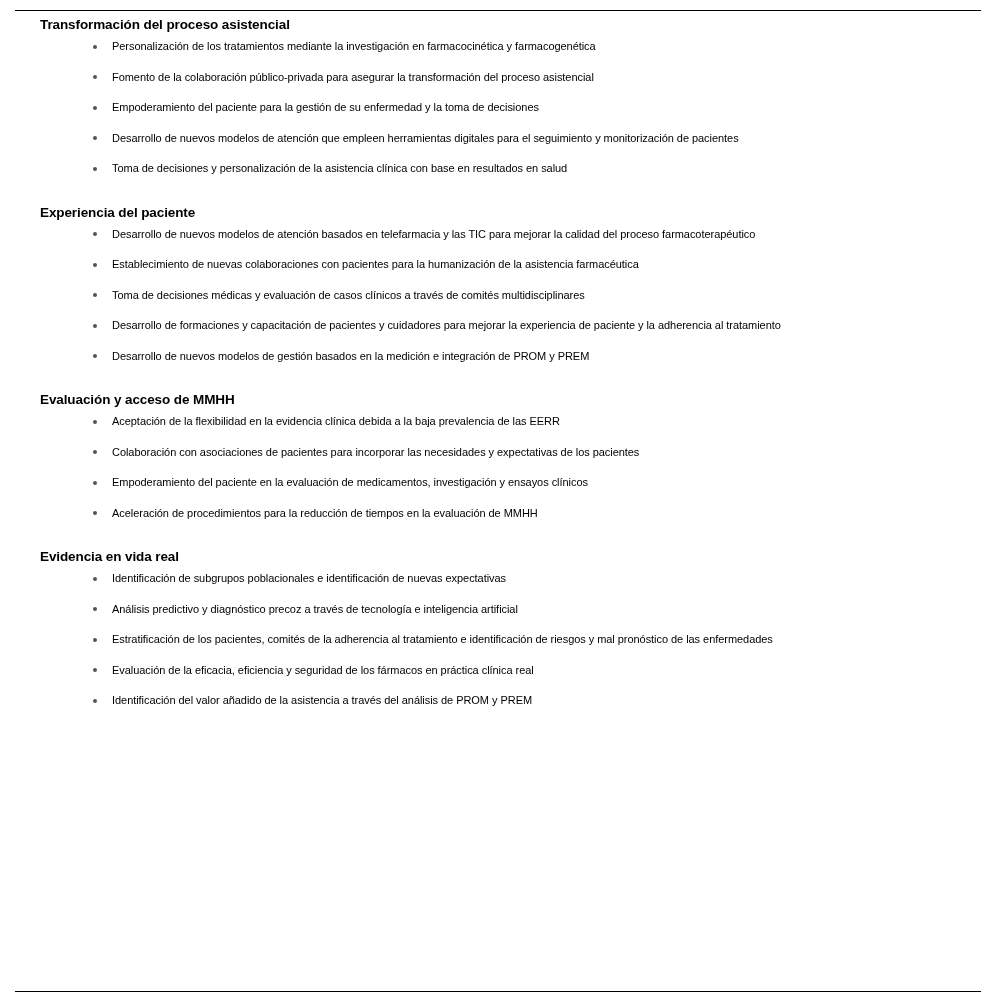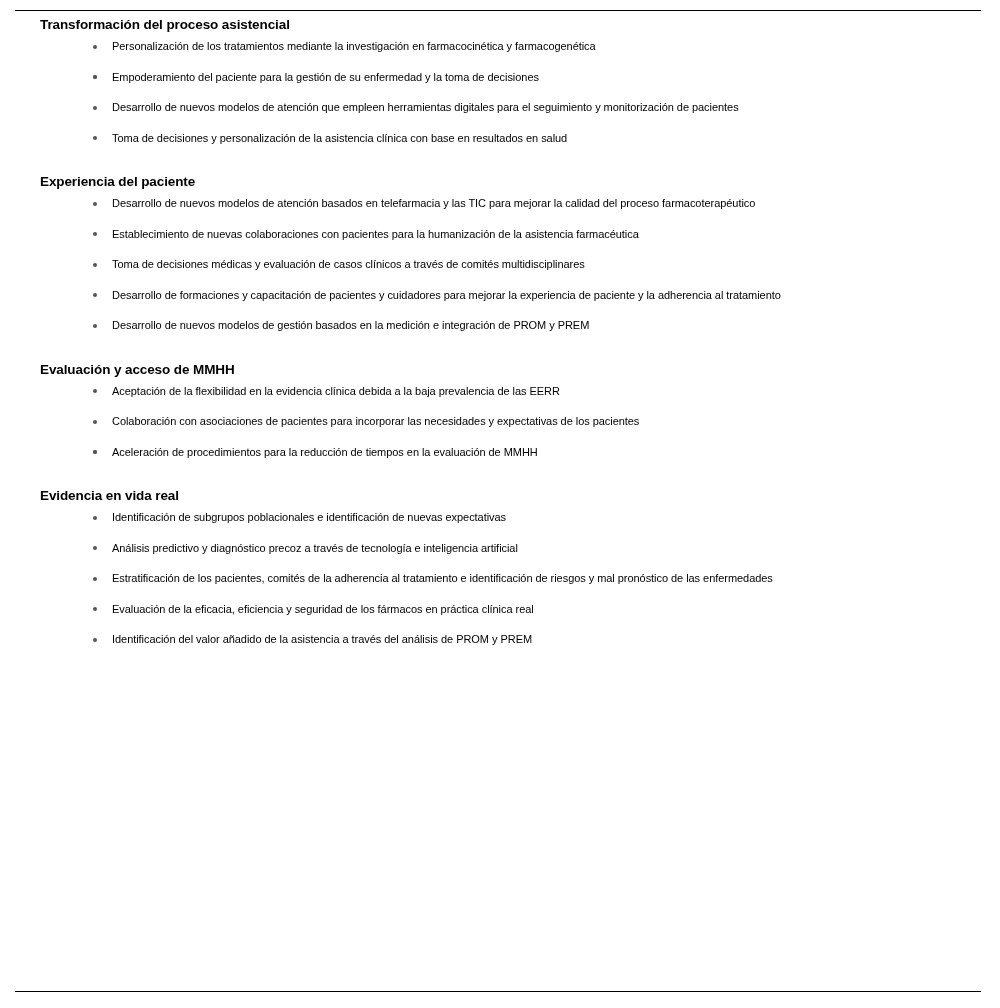--- a/index.html
+++ b/index.html
@@ -89,20 +89,21 @@
 
     <div class="section">
       <div class="section-heading">Transformación del proceso asistencial</div>
       <ul class="bullet-list">
         <li class="bullet-item">
           <span class="bullet-dot"></span>
           <span>Personalización de los tratamientos mediante la investigación en farmacocinética y farmacogenética</span>
         </li>
         <li class="bullet-item">
           <span class="bullet-dot"></span>
+          <span>Fomento de la colaboración público-privada para asegurar la transformación del proceso asistencial</span>
         </li>
         <li class="bullet-item">
           <span class="bullet-dot"></span>
           <span>Empoderamiento del paciente para la gestión de su enfermedad y la toma de decisiones</span>
         </li>
         <li class="bullet-item">
           <span class="bullet-dot"></span>
           <span>Desarrollo de nuevos modelos de atención que empleen herramientas digitales para el seguimiento y monitorización de pacientes</span>
         </li>
         <li class="bullet-item">
@@ -144,20 +145,21 @@
         <li class="bullet-item">
           <span class="bullet-dot"></span>
           <span>Aceptación de la flexibilidad en la evidencia clínica debida a la baja prevalencia de las EERR</span>
         </li>
         <li class="bullet-item">
           <span class="bullet-dot"></span>
           <span>Colaboración con asociaciones de pacientes para incorporar las necesidades y expectativas de los pacientes</span>
         </li>
         <li class="bullet-item">
           <span class="bullet-dot"></span>
+          <span>Empoderamiento del paciente en la evaluación de medicamentos, investigación y ensayos clínicos</span>
         </li>
         <li class="bullet-item">
           <span class="bullet-dot"></span>
           <span>Aceleración de procedimientos para la reducción de tiempos en la evaluación de MMHH</span>
         </li>
       </ul>
     </div>
 
     <div class="section">
       <div class="section-heading">Evidencia en vida real</div>

